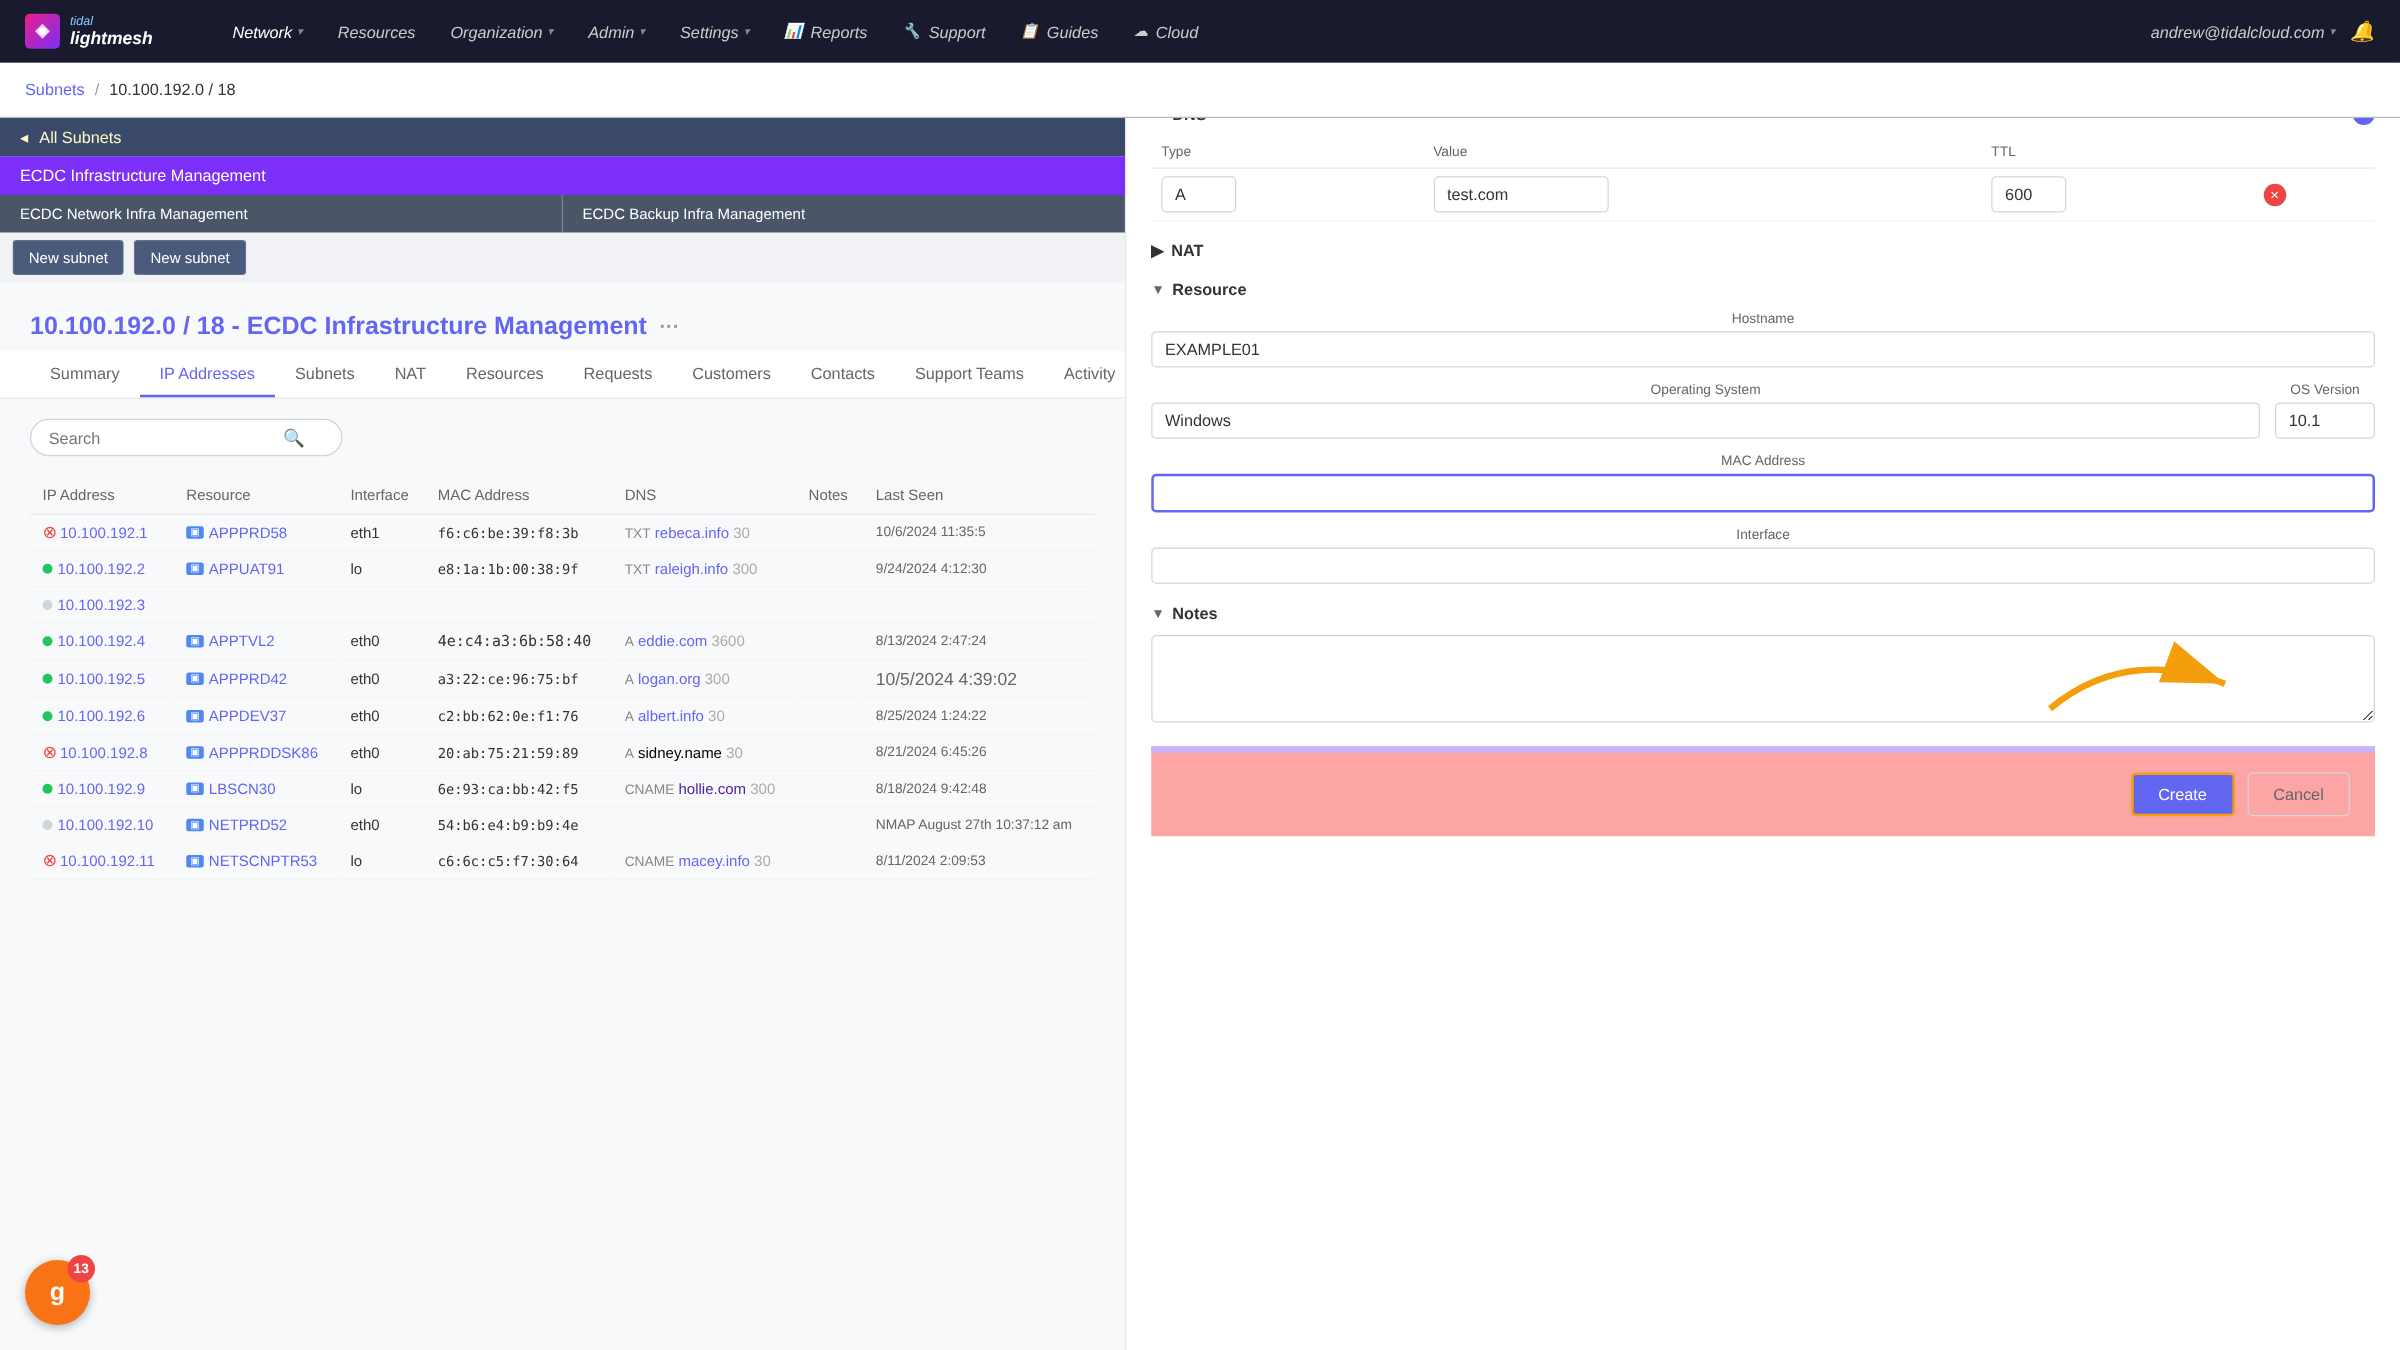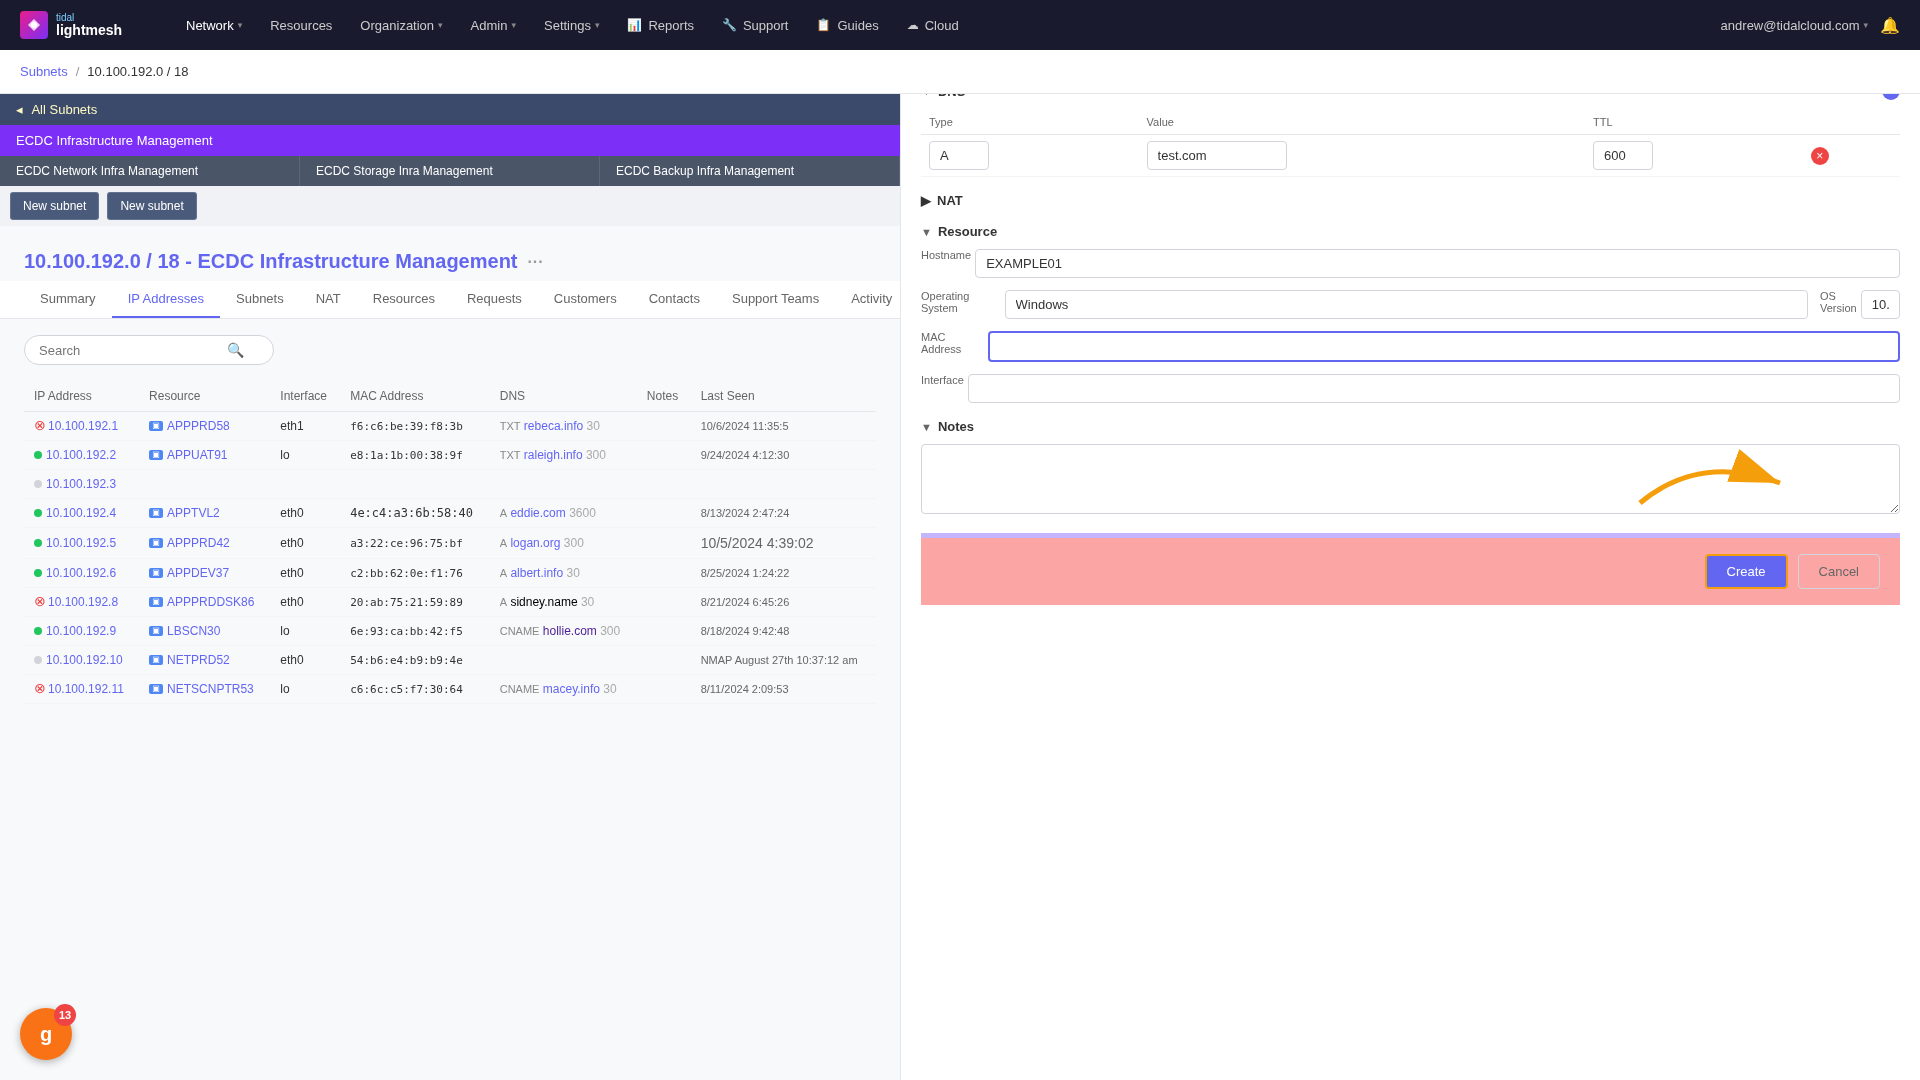--- a/index.html
+++ b/index.html
@@ -1,20 +1,20 @@
 <!DOCTYPE html>
 <html><head>
   <meta charset="utf-8">
   <style>
     * { box-sizing: border-box; margin: 0; padding: 0; }
     body { font-family: -apple-system, BlinkMacSystemFont, 'Segoe UI', sans-serif; font-size: 13px; background: #f0f2f5; color: #333; height: 1080px; overflow: hidden; }
 
     
     .top-nav {
-      display: flex; align-items: center; background: #1a1a2e; height: 50px; padding: 0 20px; gap: 24px; position: fixed; top: 0; left: 0; right: 0; z-index: 100;
+      display: flex; align-items: center; background: #1a1a2e; height: 50px; padding: 0 20px; gap: 24px; position: fixed; top: 0; left: 0; right: 0; z-index: 100; font-style: italic;
     }
     .logo-area { display: flex; align-items: center; gap: 8px; color: white; font-weight: 700; font-size: 14px; min-width: 130px; }
     .logo-icon { width: 28px; height: 28px; background: linear-gradient(135deg, #e91e8c, #7b2ff7); border-radius: 4px; display: flex; align-items: center; justify-content: center; color: white; font-size: 10px; font-weight: bold; }
     .logo-text-top { color: #7ecfff; font-size: 10px; font-weight: 400; display: block; line-height: 1; }
     .logo-text-bottom { color: white; font-size: 14px; font-weight: 700; display: block; line-height: 1; }
     .nav-items { display: flex; gap: 4px; flex: 1; }
     .nav-item { color: #ccc; padding: 6px 12px; border-radius: 4px; cursor: pointer; display: flex; align-items: center; gap: 4px; font-size: 13px; white-space: nowrap; }
     .nav-item.active { color: white; }
     .nav-chevron { font-size: 9px; color: #888; }
     .nav-right { display: flex; align-items: center; gap: 12px; margin-left: auto; }
@@ -71,21 +71,21 @@
     .panel-section { margin-bottom: 16px; }
     .panel-section-header { display: flex; align-items: center; gap: 6px; font-size: 13px; font-weight: 600; color: #333; margin-bottom: 10px; cursor: pointer; }
     .panel-section-header .collapse-icon { color: #666; font-size: 11px; }
     .panel-collapsed-header { display: flex; align-items: center; gap: 6px; font-size: 13px; font-weight: 600; color: #333; margin-bottom: 10px; cursor: pointer; }
 
     .dns-table { width: 100%; border-collapse: collapse; }
     .dns-table th { text-align: left; padding: 6px 8px; font-size: 11px; color: #666; font-weight: 500; border-bottom: 1px solid #e5e7eb; }
     .dns-table td { padding: 6px 8px; font-size: 12px; color: #333; border-bottom: 1px solid #f3f4f6; }
     .add-icon { width: 18px; height: 18px; border-radius: 50%; background: #6366f1; color: white; display: flex; align-items: center; justify-content: center; font-size: 12px; cursor: pointer; }
     .remove-icon { width: 18px; height: 18px; border-radius: 50%; background: #ef4444; color: white; display: flex; align-items: center; justify-content: center; font-size: 12px; cursor: pointer; }
-    .form-group { display: flex; flex-direction: row; gap: 4px; }
+    .form-group { display: flex; flex-direction: column; gap: 4px; align-items: center; }
     .form-group label { font-size: 11px; color: #666; font-weight: 500; }
     .form-input { border: 1px solid #d1d5db; border-radius: 4px; padding: 6px 10px; font-size: 13px; color: #333; width: 100%; outline: none; }
     .form-input.highlighted { border: 2px solid #6366f1; }
 
     .os-row { display: flex; gap: 12px; }
     .os-group { flex: 1; }
     .os-version-group { width: 80px; }
 
     .notes-textarea { width: 100%; border: 1px solid #d1d5db; border-radius: 4px; padding: 8px 10px; font-size: 12px; color: #333; height: 70px; resize: vertical; outline: none; font-family: inherit; }
 
@@ -173,21 +173,20 @@
 </div>
 
 <div class="subnet-tree">
   <div class="subnet-row-all">
     <span style="margin-right:6px;">◂</span>
     <span>All Subnets</span>
   </div>
   <div class="subnet-row-ecdc">ECDC Infrastructure Management</div>
   <div class="subnet-children">
     <div class="subnet-child">ECDC Network Infra Management</div>
-    <div class="subnet-child">ECDC Storage Inra Management</div>
     <div class="subnet-child">ECDC Backup Infra Management</div>
   </div>
   <div class="subnet-new-row">
     <div class="subnet-leaf new">New subnet</div>
     <div class="subnet-leaf new">New subnet</div>
   </div>
 </div>
 
 <div class="main-content">
   <div class="section-header">

